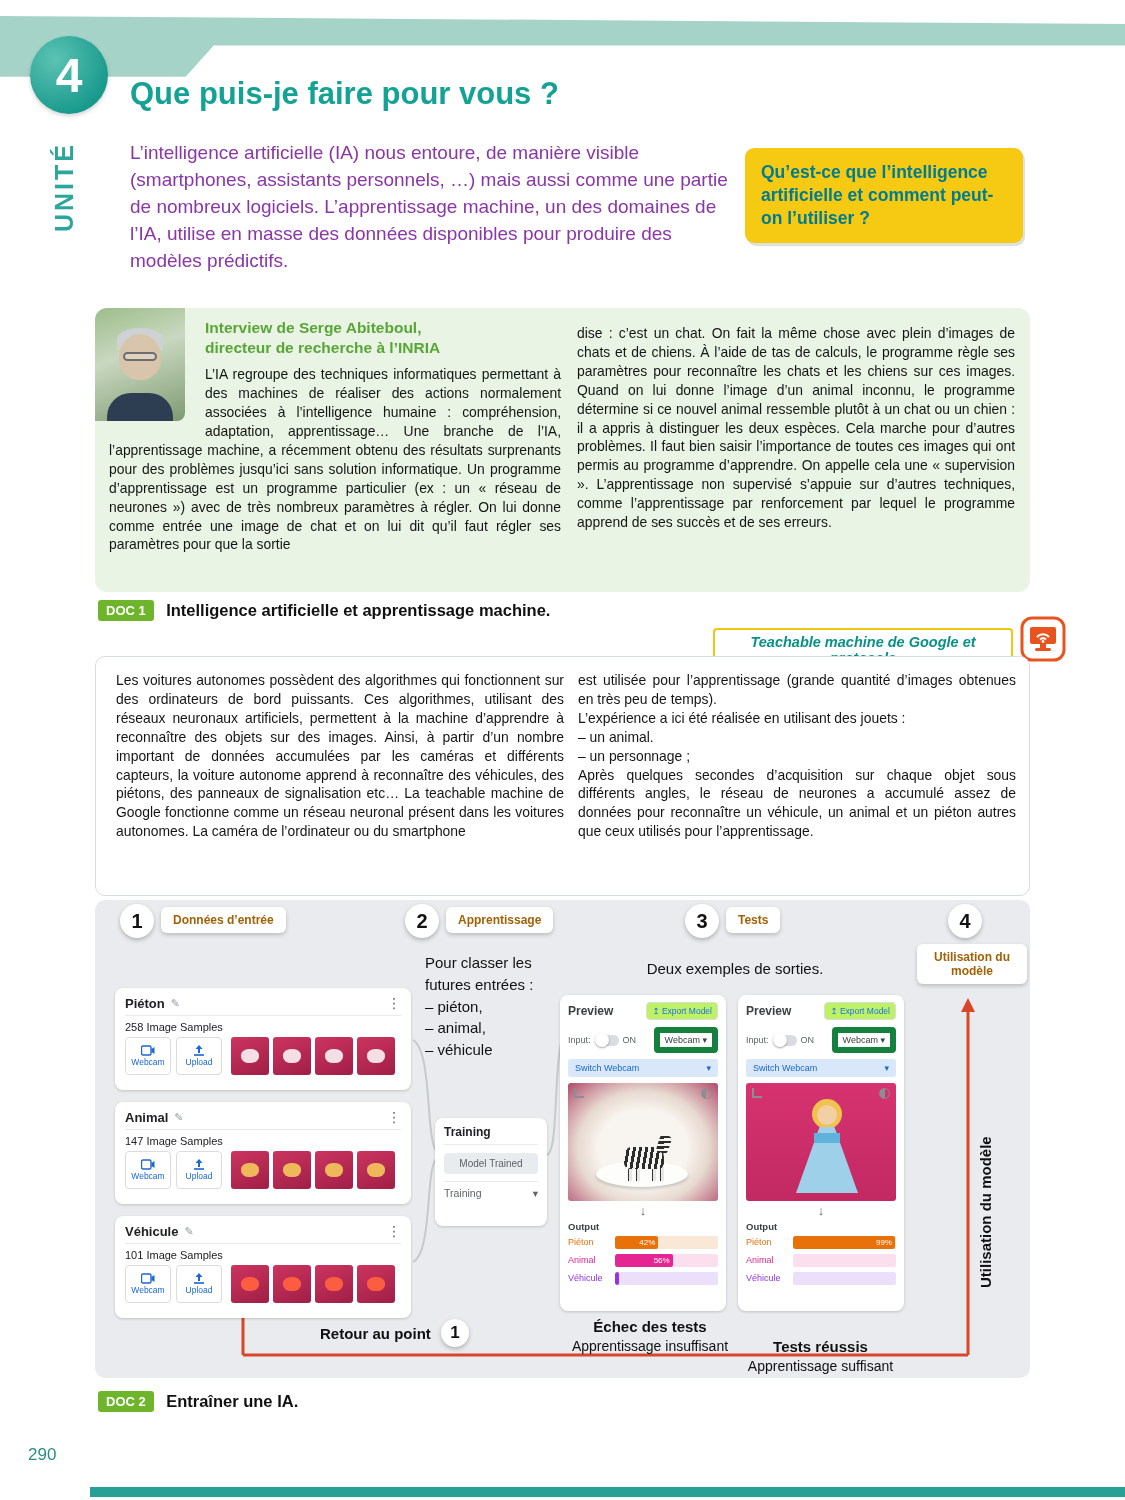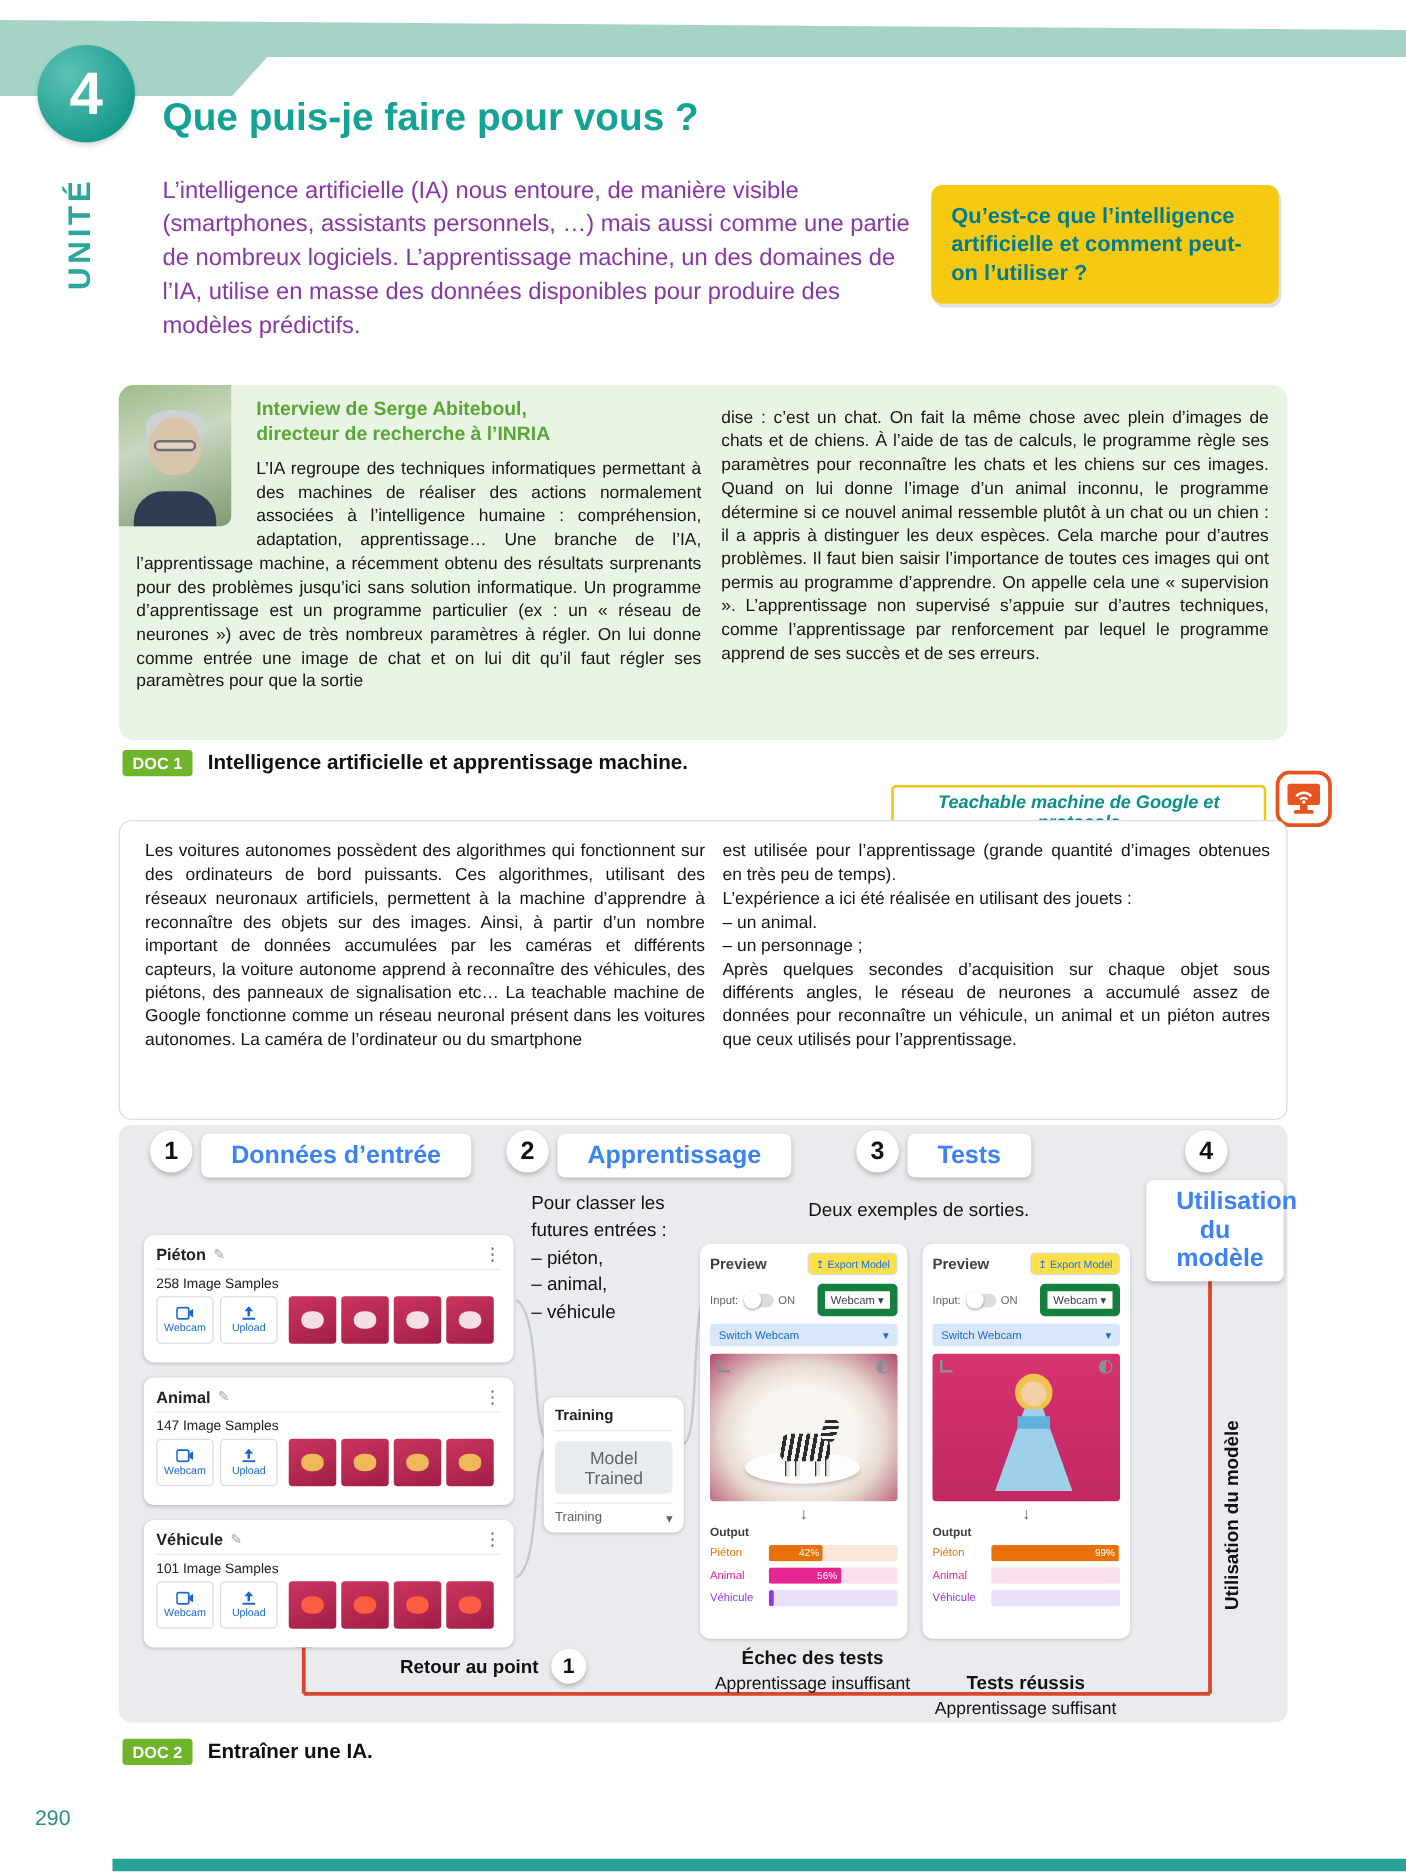--- a/index.html
+++ b/index.html
@@ -55,21 +55,21 @@
   .ar-col2 { position:absolute; left:482px; top:14px; width:438px; }
   .ar-col2 .li { text-align:left; }
 
   
   .panel { top:900px; left:95px; width:935px; height:478px; background:#e9ebee; border-radius:10px; }
   .panel svg.overlay { position:absolute; inset:0; pointer-events:none; }
   .num-circle { position:absolute; width:34px; height:34px; border-radius:50%; background:#fff;
     box-shadow:0 2px 4px rgba(0,0,0,.25); display:flex; align-items:center; justify-content:center;
     font-weight:bold; font-size:20px; color:#111; }
   .step-label { position:absolute; background:#fff; border-radius:6px; box-shadow:0 2px 4px rgba(0,0,0,.2);
-    padding:6px 24px; font-weight:bold; font-size:20px; color:#3b82f6; }
+    padding:6px 12px; font-weight:bold; font-size:12px; color:#a16207; }
   .step-note { position:absolute; font-size:15px; color:#111; line-height:1.45; }
 
   
   .tm-card { position:absolute; left:20px; width:296px; height:102px; background:#fff; border-radius:8px;
     box-shadow:0 1px 3px rgba(0,0,0,.18); padding:7px 10px 6px; }
   .tm-head { display:flex; align-items:center; border-bottom:1px solid #e8eaed; padding-bottom:4px; }
   .tm-name { font-weight:bold; font-size:13px; color:#202124; }
   .tm-pencil { font-size:11px; color:#9aa0a6; margin-left:6px; }
   .tm-kebab { margin-left:auto; color:#5f6368; font-size:14px; }
   .tm-samples { font-size:11px; color:#202124; margin:5px 0 4px; }
@@ -83,30 +83,30 @@
   .thumb::after { content:""; position:absolute; left:10px; top:12px; width:18px; height:14px; border-radius:45%; }
   .c0 .thumb::after { background:rgba(255,255,255,.85); }
   .c1 .thumb::after { background:rgba(243,196,92,.92); }
   .c2 .thumb::after { background:rgba(255,96,64,.95); }
 
   
   .training { position:absolute; left:340px; top:218px; width:112px; height:108px; background:#fff; border-radius:8px;
     box-shadow:0 1px 3px rgba(0,0,0,.18); padding:7px 9px; }
   .training .tt { font-size:12px; font-weight:bold; color:#202124; padding-bottom:5px; border-bottom:1px solid #e8eaed; }
   .training .model-btn { margin:8px auto 7px; background:#e9ecef; border-radius:4px; color:#5f6368;
-    font-size:14px; text-align:center; padding:5px 4px; }
+    font-size:10px; text-align:center; padding:5px 4px; }
   .training .adv { border-top:1px solid #e8eaed; padding-top:5px; font-size:10.5px; color:#5f6368;
     display:flex; justify-content:space-between; }
 
   
   .preview { position:absolute; top:95px; width:166px; height:316px; background:#fff; border-radius:8px;
     box-shadow:0 1px 3px rgba(0,0,0,.18); padding:7px 8px; }
   .pv-head { display:flex; justify-content:space-between; align-items:center; }
   .pv-title { font-size:12px; color:#3c4043; font-weight:bold; }
-  .pv-export { border:1px solid #dadce0; border-radius:4px; font-size:8.5px; color:#1a73e8; padding:3px 5px; background:#fde047; }
+  .pv-export { border:1px solid #dadce0; border-radius:4px; font-size:8.5px; color:#1a73e8; padding:3px 5px; background:#bef264; }
   .pv-input { display:flex; align-items:center; gap:4px; margin:7px 0 6px; font-size:9px; color:#5f6368; }
   .toggle { width:24px; height:11px; background:#dadce0; border-radius:6px; position:relative; }
   .toggle .knob { position:absolute; left:0; top:-1.5px; width:14px; height:14px; border-radius:50%; background:#fff;
     box-shadow:0 1px 2px rgba(0,0,0,.35); }
   .pv-webcam { margin-left:auto; border:6px solid #15803d; border-radius:4px; padding:2px 5px; font-size:9px; color:#3c4043; }
   .switch-bar { background:#d8e7f9; color:#1967d2; font-size:9px; border-radius:3px; padding:4px 7px;
     display:flex; justify-content:space-between; margin-bottom:6px; }
   .pv-img { position:relative; height:118px; border-radius:3px; overflow:hidden; }
   .pv-img.scene-zebra { background:radial-gradient(ellipse at 50% 55%, #f8f4ef 42%, #e7d9d0 62%, #b04a6a 100%); }
   .pv-img.scene-doll { background:linear-gradient(180deg,#d6336f 0%, #c22963 100%); }

